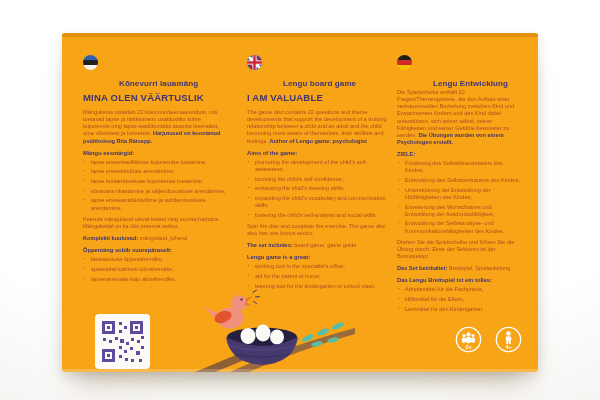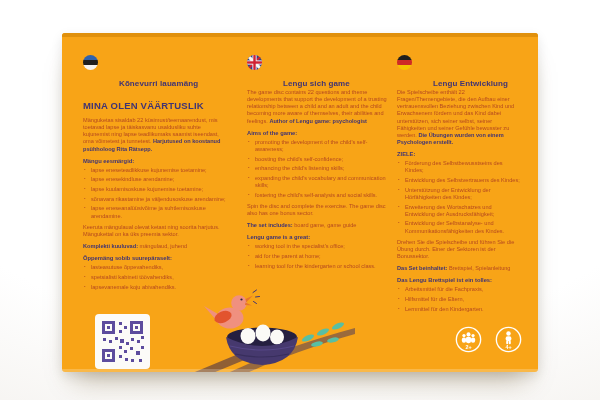--- a/index.html
+++ b/index.html
@@ -19,21 +19,21 @@
   .box::before{content:"";position:absolute;left:0;right:0;top:0;height:4px;
        background:var(--orange-dark);border-radius:3px 3px 0 0;}
   .box::after{content:"";position:absolute;left:0;right:0;bottom:0;height:3px;
        background:rgba(255,255,255,.22);}
   .col{position:absolute;top:22px;}
   .col-et{left:21px;width:144px;}
   .col-en{left:185px;width:144px;}
   .col-de{left:335px;width:124px;}
   .flag{display:block;width:15px;height:15px;margin:0 0 9px 0;}
   .t-small{font-size:8px;font-weight:700;color:var(--purple);margin:0 0 1px 0;letter-spacing:.1px;padding-left:36px;}
-  .t-big{font-size:9.5px;font-weight:700;color:var(--purple);margin:12px 0 6px 0;letter-spacing:.2px;}
+  .t-big{font-size:9.5px;font-weight:700;color:var(--purple);margin:4px 0 6px 0;letter-spacing:.2px;}
   .body{font-size:5.6px;line-height:1.28;color:var(--red);margin:0 0 5px 0;}
   .lead{color:var(--purple);font-weight:700;}
   .h-sec{font-size:5.8px;font-weight:700;color:var(--purple);margin:5px 0 3px 0;}
   ul.blist{list-style:none;margin:0 0 4px 0;padding:0;}
   ul.blist li{position:relative;padding-left:8px;font-size:5.6px;line-height:1.28;
       color:var(--red);margin-bottom:2.5px;}
   ul.blist li::before{content:"·";position:absolute;left:1px;top:-1px;font-weight:700;color:var(--red);}
   .qr{position:absolute;left:33px;top:281px;width:55px;height:55px;}
   .bird-scene{position:absolute;left:128px;top:255px;width:166px;height:84px;}
   .badges{position:absolute;right:16px;top:293px;display:flex;gap:13px;}
@@ -89,21 +89,22 @@
             </g>
           <g transform="rotate(-45 7.5 7.5)">
               <rect x="-3" y="6.5" width="21" height="2" fill="#CF2233"></rect>
             </g>
           <rect x="5.4" y="0" width="4.2" height="15" fill="#F6F4F0"></rect>
           <rect x="0" y="5.4" width="15" height="4.2" fill="#F6F4F0"></rect>
           <rect x="6.3" y="0" width="2.4" height="15" fill="#CF2233"></rect>
           <rect x="0" y="6.3" width="15" height="2.4" fill="#CF2233"></rect>
         </g>
       </svg>
-      <h2 class="t-small">Lengu sich game</h2>
+      <h2 class="t-small">Lengu board game</h2>
+      <h1 class="t-big">I AM VALUABLE</h1>
       <p class="body"><span>The game disc contains 22 questions and theme developments that support the development of a trusting relationship between a child and an adult and the child becoming more aware of themselves, their abilities and feelings.</span> <b class="lead">Author of Lengu game: psychologist</b></p>
       <h3 class="h-sec">Aims of the game:</h3>
       <ul class="blist">
         <li>promoting the development of the child's self-awareness;</li>
         <li>boosting the child's self-confidence;</li>
         <li>enhancing the child's listening skills;</li>
         <li>expanding the child's vocabulary and communication skills;</li>
         <li>fostering the child's self-analysis and social skills.</li>
       </ul>
       <p class="body">Spin the disc and complete the exercise. The game disc also has one bonus sector.</p>

